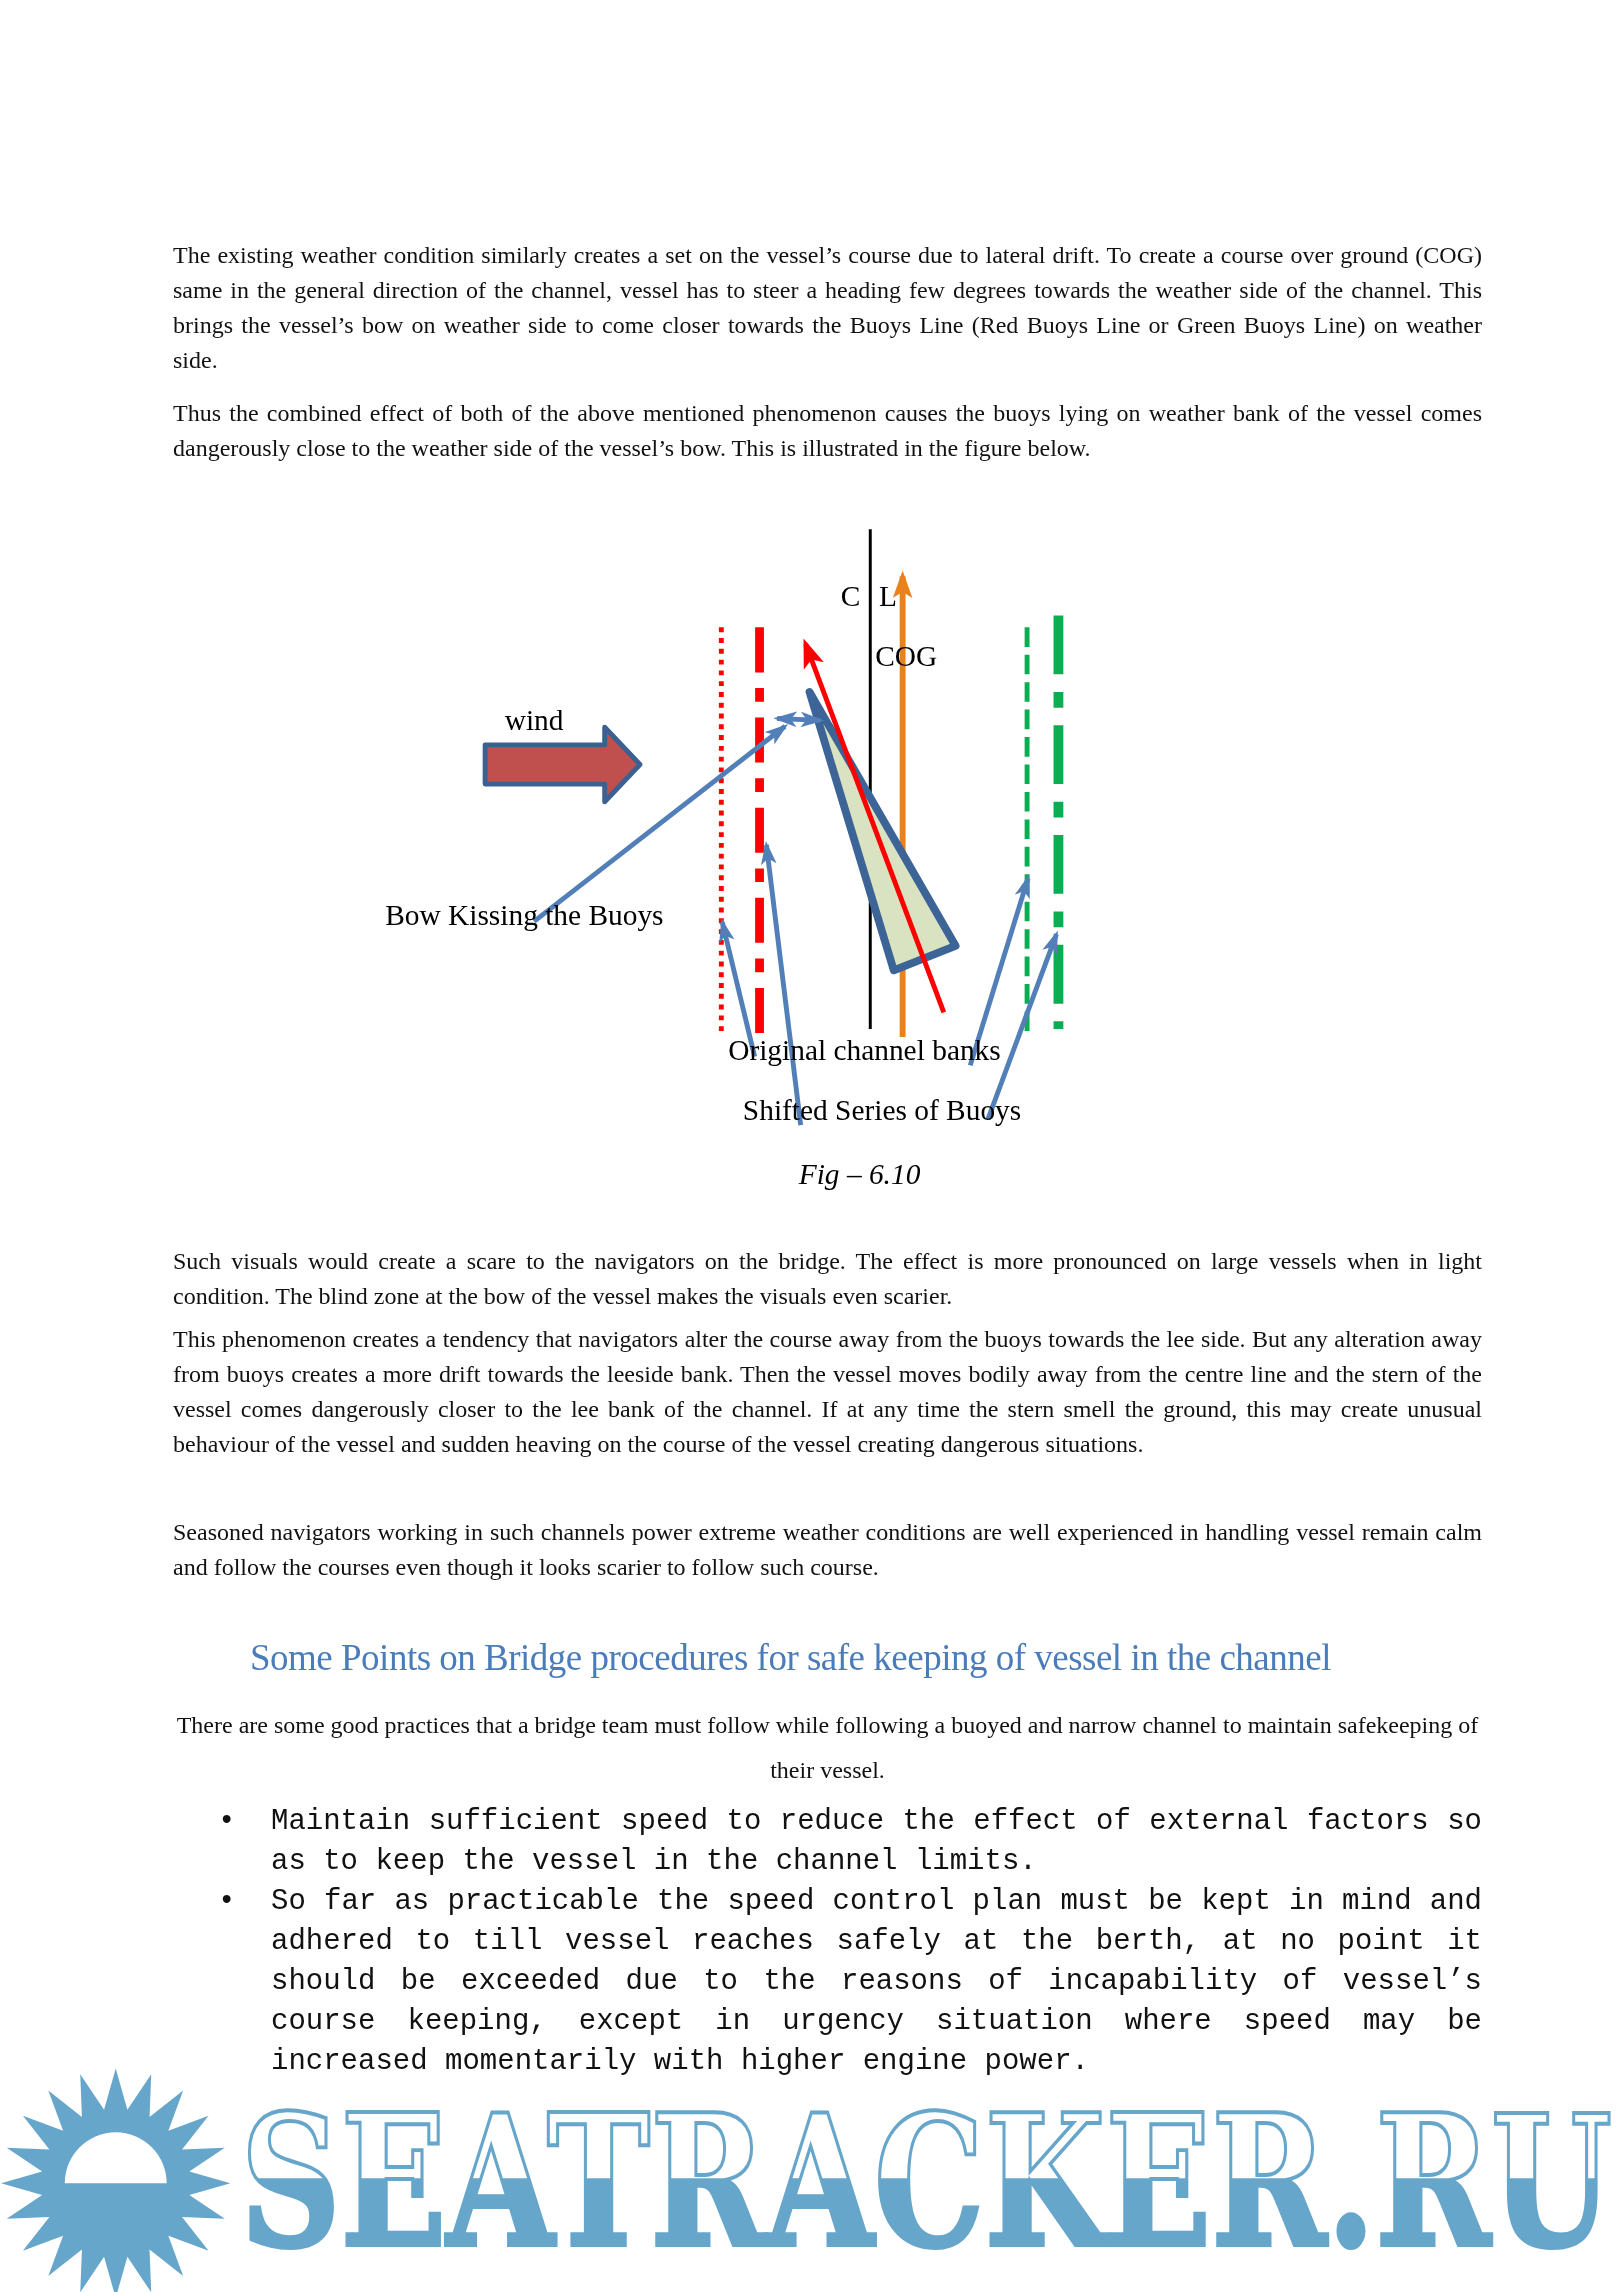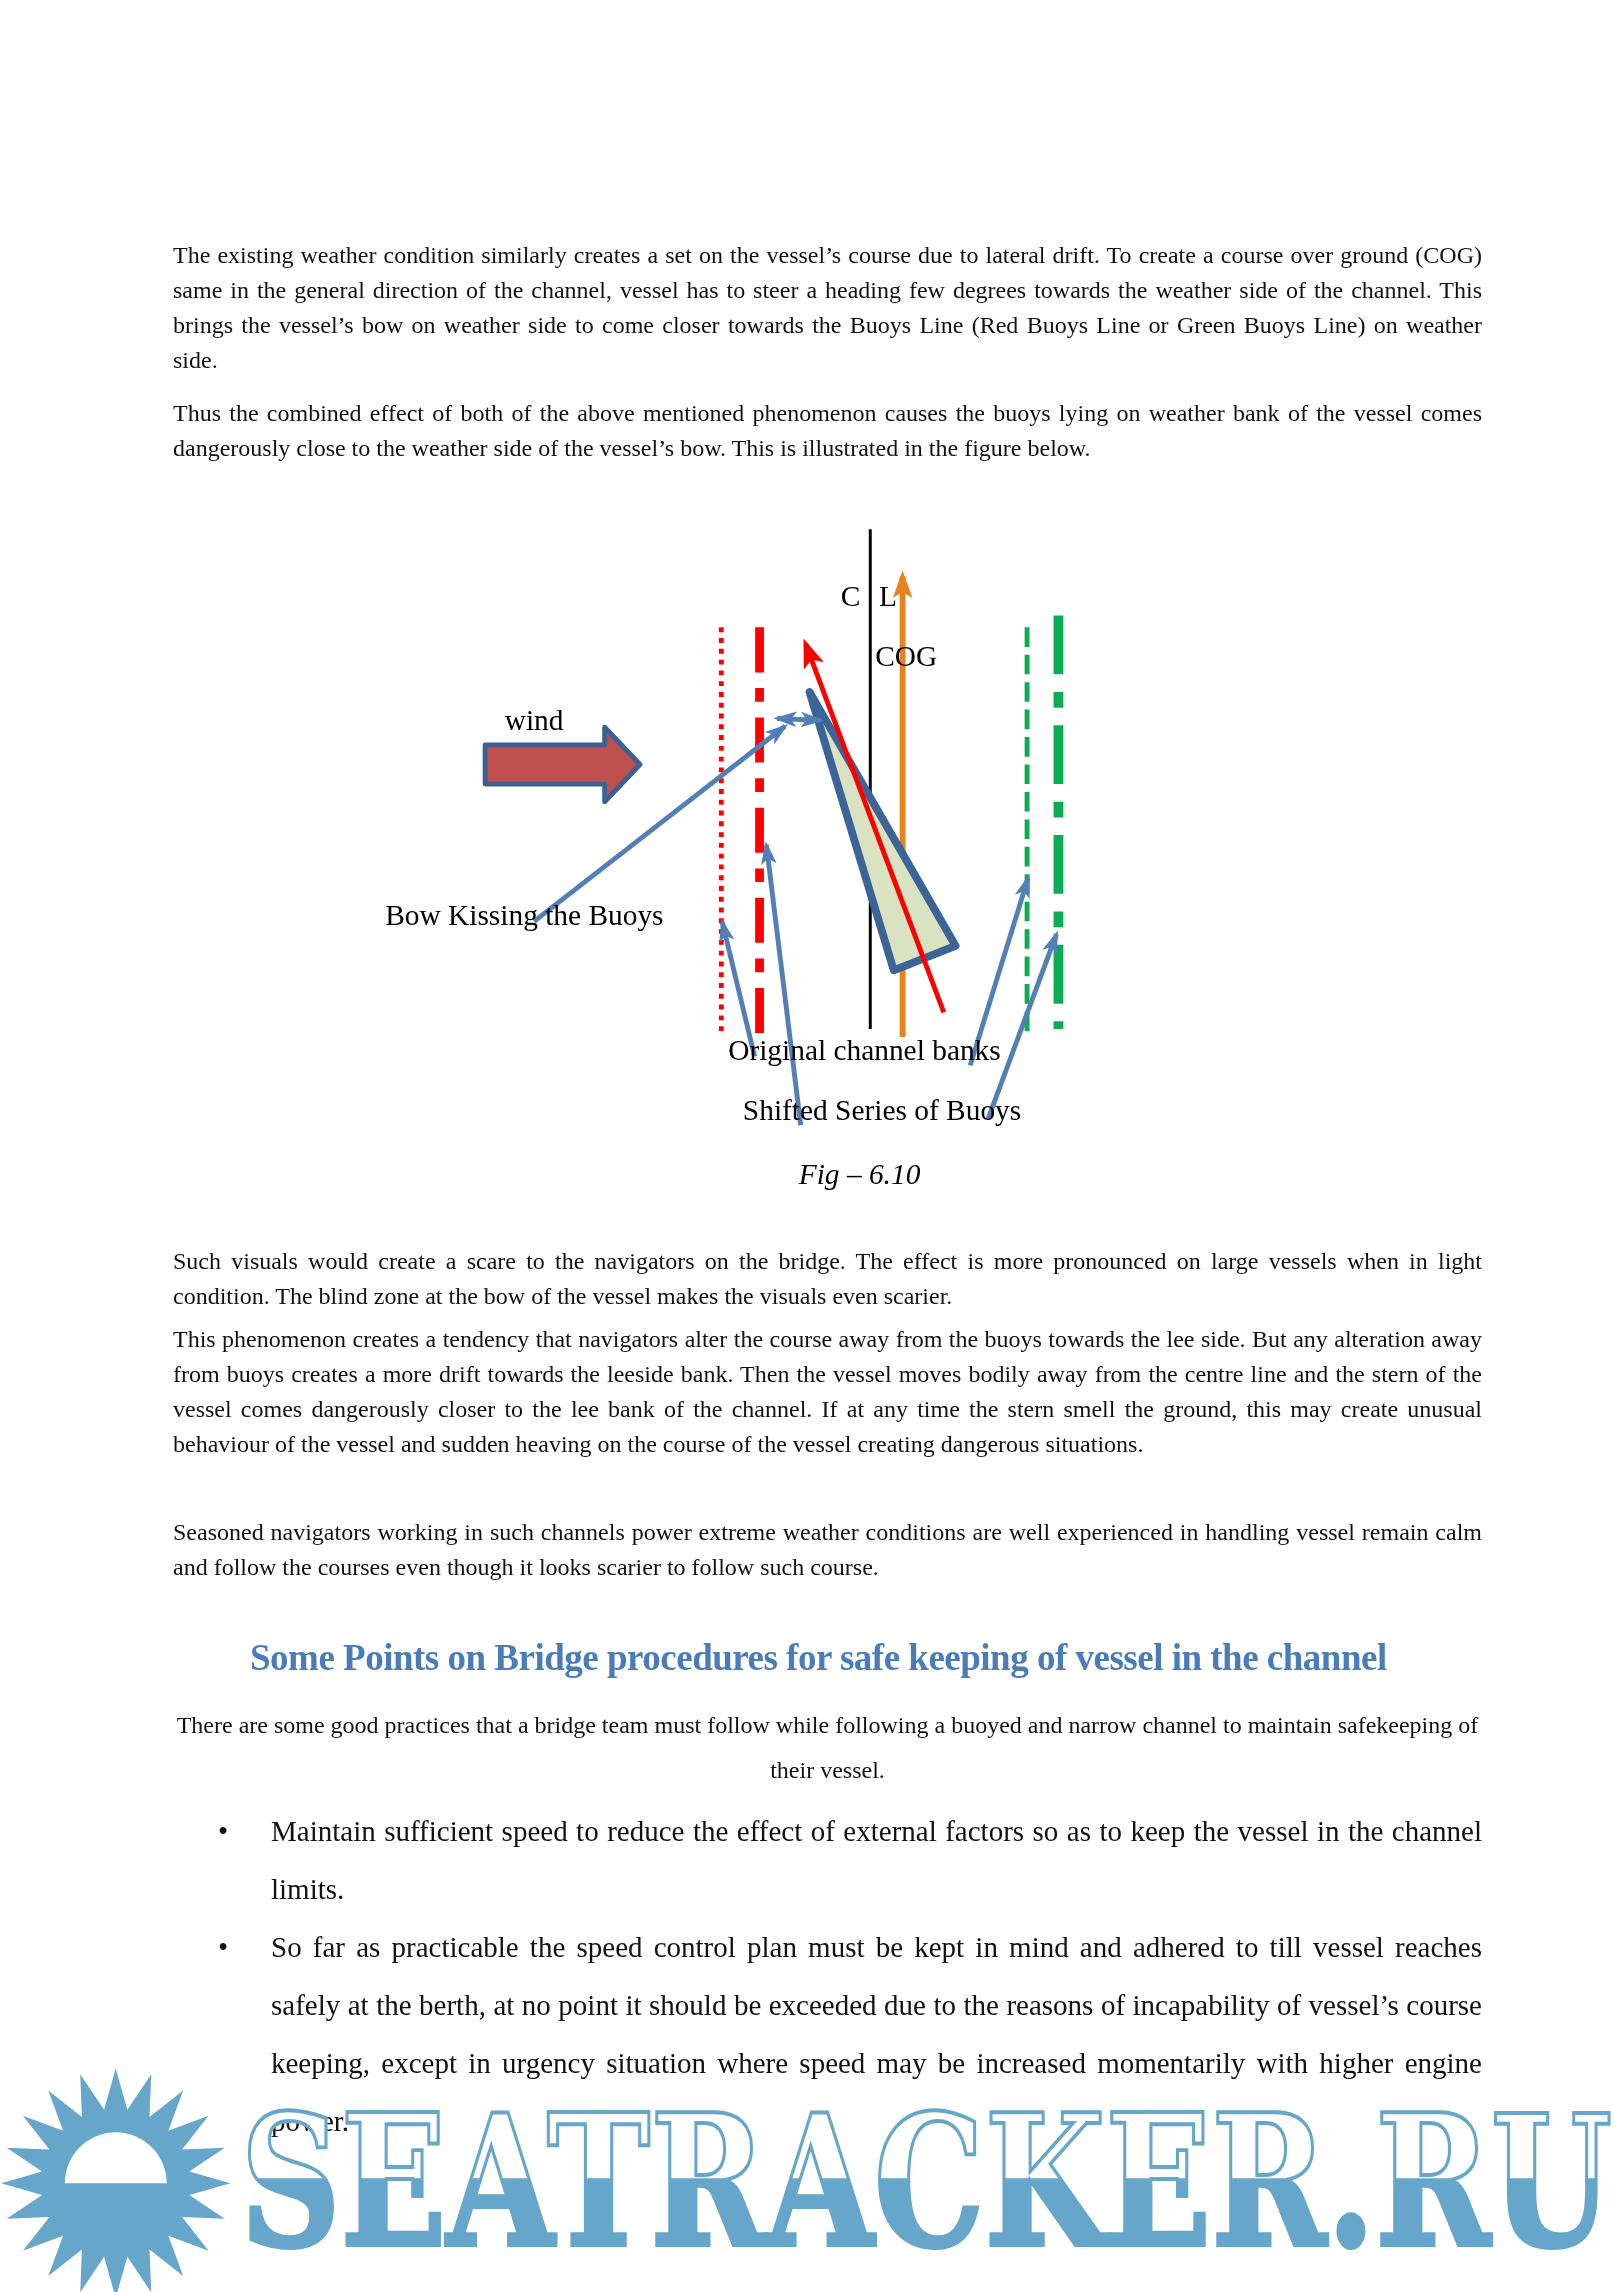--- a/index.html
+++ b/index.html
@@ -1,22 +1,22 @@
 <!DOCTYPE html>
 <html><head>
 <meta charset="utf-8">
 <style>
   html,body{margin:0;padding:0;width:1620px;height:2293px;background:#ffffff;overflow:hidden;}
   body{position:relative;font-family:"Liberation Serif",serif;color:#111;}
   .para{position:absolute;left:173px;width:1309px;font-size:24px;line-height:35px;text-align:justify;}
   .para.loose{line-height:45px;text-align:center;}
-  .heading{position:absolute;left:250px;top:1636px;font-size:37px;font-weight:bold;
+  .heading{position:absolute;left:250px;top:1636px;font-size:37px;font-weight:normal;
            letter-spacing:-0.5px;white-space:nowrap;color:#4a7cba;font-family:"Liberation Serif",serif;}
   ul.bullets{position:absolute;left:173px;top:1802px;width:1309px;margin:0;padding:0;list-style:none;}
-  ul.bullets li{position:relative;padding-left:98px;font-size:29px;line-height:58px;text-align:justify;}
+  ul.bullets li{position:relative;padding-left:98px;font-size:29px;line-height:40px;text-align:justify;font-family:Liberation Mono, monospace;}
   ul.bullets li::before{content:"\2022";position:absolute;left:45px;top:0;font-size:29px;}
   svg{position:absolute;pointer-events:none;}
   #figure-svg{left:0;top:0;}
   #watermark-svg{left:0;top:2049px;}
 </style>
 </head>
 <body>
 
 <div class="para" style="top:238px">The existing weather condition similarly creates a set on the vessel’s course due to lateral drift. To create a course over ground (COG) same in the general direction of the channel, vessel has to steer a heading few degrees towards the weather side of the channel. This brings the vessel’s bow on weather side to come closer towards the Buoys Line (Red Buoys Line or Green Buoys Line) on weather side.</div>
 <div class="para" style="top:396px">Thus the combined effect of both of the above mentioned phenomenon causes the buoys lying on weather bank of the vessel comes dangerously close to the weather side of the vessel’s bow. This is illustrated in the figure below.</div>

